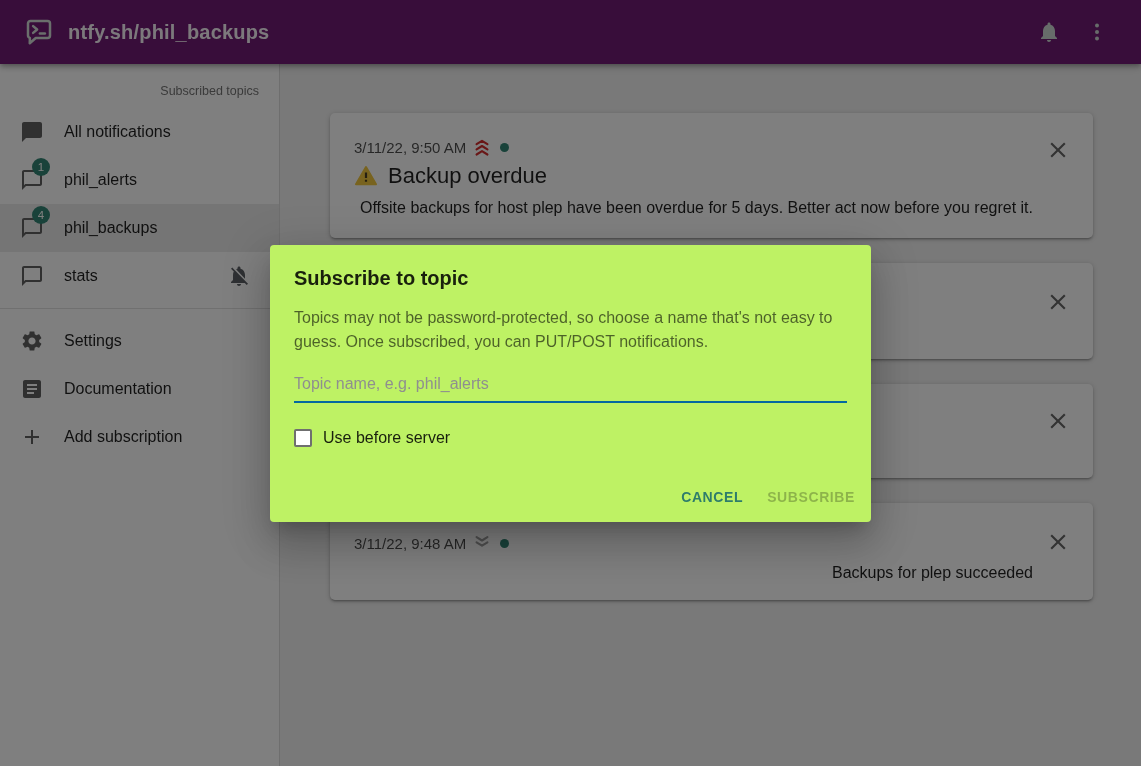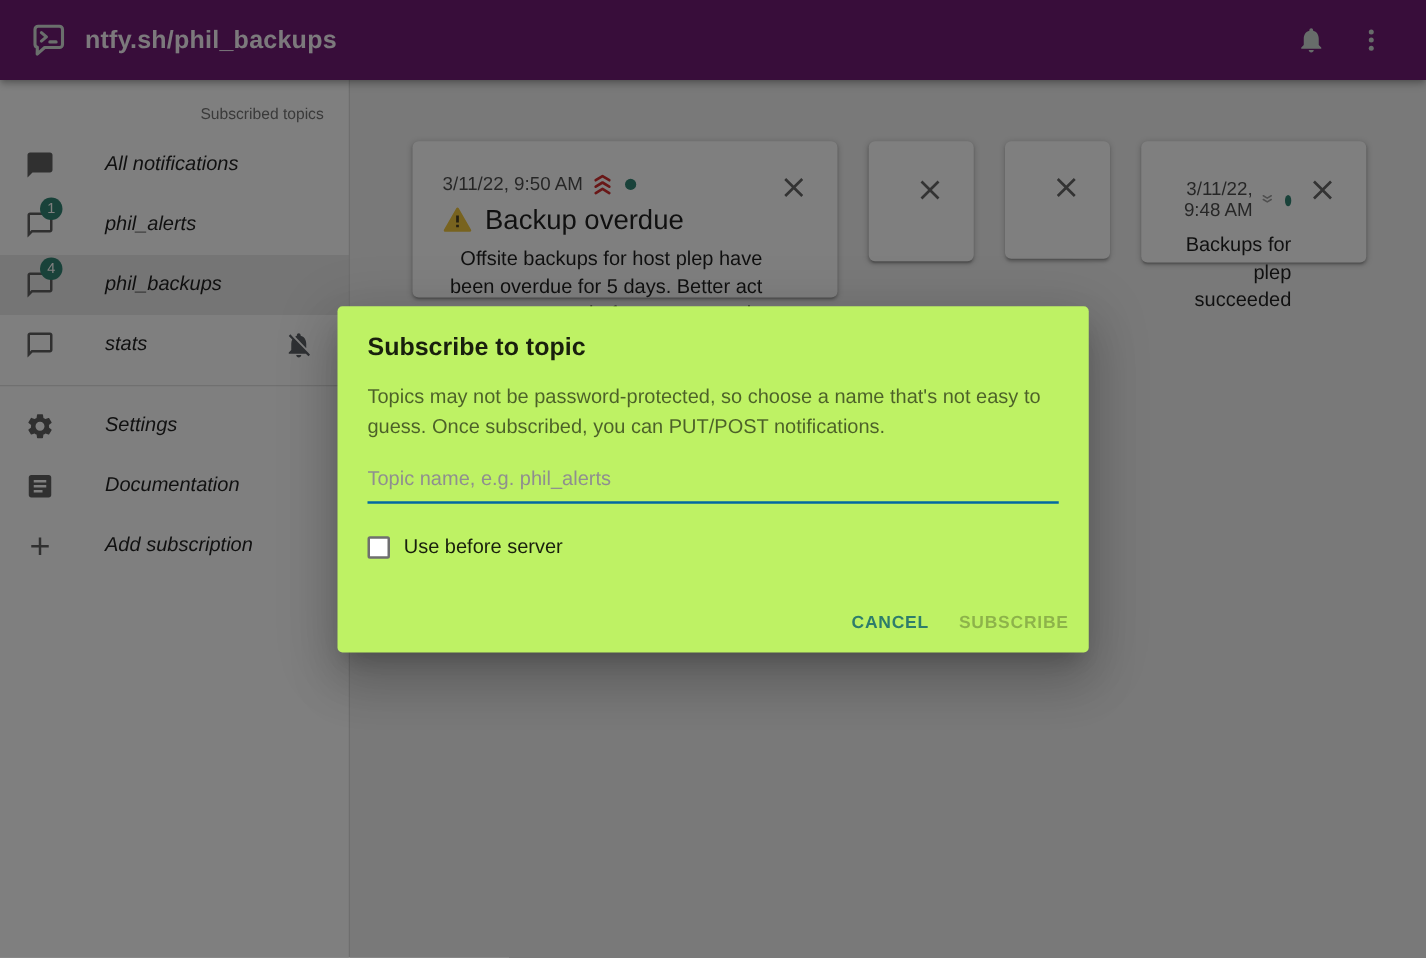--- a/index.html
+++ b/index.html
@@ -28,31 +28,31 @@
   
   .sidebar { width:280px; background:#ffffff; border-right:1px solid #dcdcdc; padding-top:20px; }
   .section-label { padding:0 20px 10px; font-size:12.5px; color:#757575; }
   .nav-item {
     height:48px; display:flex; align-items:center; padding:0 20px; cursor:pointer;
     color:rgba(0,0,0,.87); font-size:16px;
   }
   .nav-item.selected { background:rgba(0,0,0,.08); }
   .nav-item .nicon { width:24px; height:24px; color:#616161; position:relative; flex:none; }
   .nav-item .nicon svg { width:24px; height:24px; display:block; }
-  .nav-item .label { margin-left:40px; white-space:nowrap;font-style:italic; }
+  .nav-item .label { margin-left:20px; white-space:nowrap; }
   .badge {
     position:absolute; top:-10px; right:-6px; min-width:18px; height:18px; border-radius:9px;
     background:#338574; color:#fff; font-size:11.5px; display:flex; align-items:center; justify-content:center;
     padding:0 4px;
   }
   .nav-item .right-icon { margin-left:auto; margin-right:8px; width:24px; height:24px; color:#5f6368; }
   .divider { height:1px; background:#e0e0e0; margin:8px 0; }
 
   
-  .content { flex:1; background:#f2f2f2; padding:49px 48px 0 50px; display:flex; flex-direction:row; gap:25px; }
+  .content { flex:1; background:#f2f2f2; padding:49px 48px 0 50px; display:flex; flex-direction:column; gap:25px; }
   .card {
     position:relative; background:#fff; border-radius:5px;
     box-shadow:0 1px 5px rgba(0,0,0,.2), 0 2px 2px rgba(0,0,0,.14), 0 3px 1px -2px rgba(0,0,0,.12);
     padding:24px 60px 16px 24px;
   }
   .card .close {
     position:absolute; top:24px; right:22px; width:26px; height:26px; border:none; background:transparent;
     color:rgba(0,0,0,.6); cursor:pointer; padding:0;
   }
   .meta-row { display:flex; align-items:center; gap:6px; font-size:15px; color:rgba(0,0,0,.7); }

